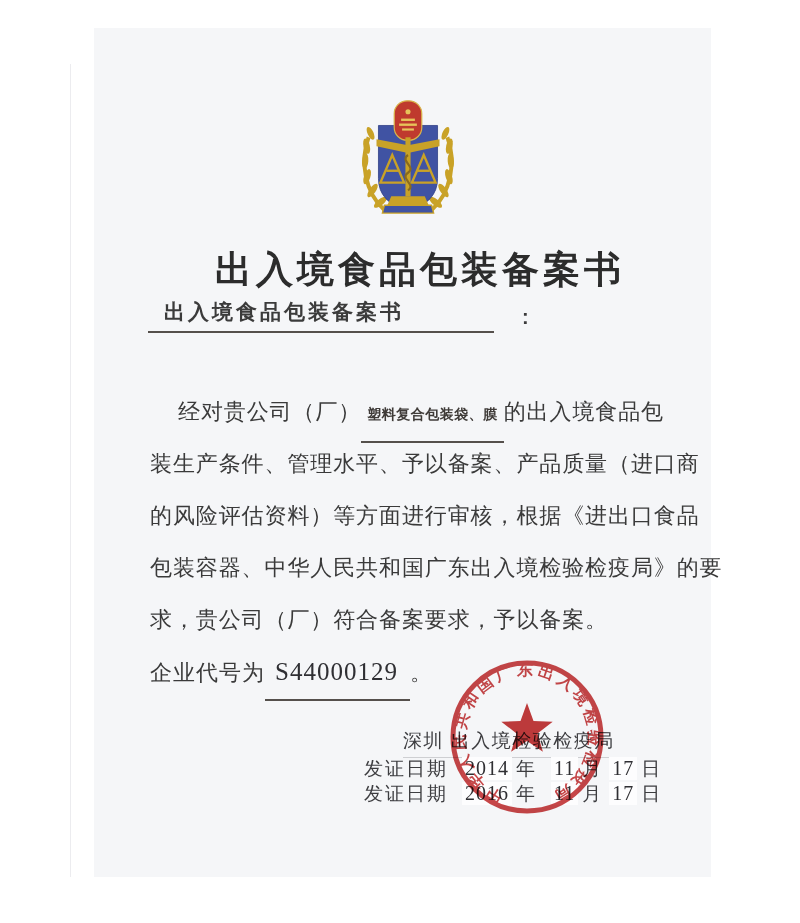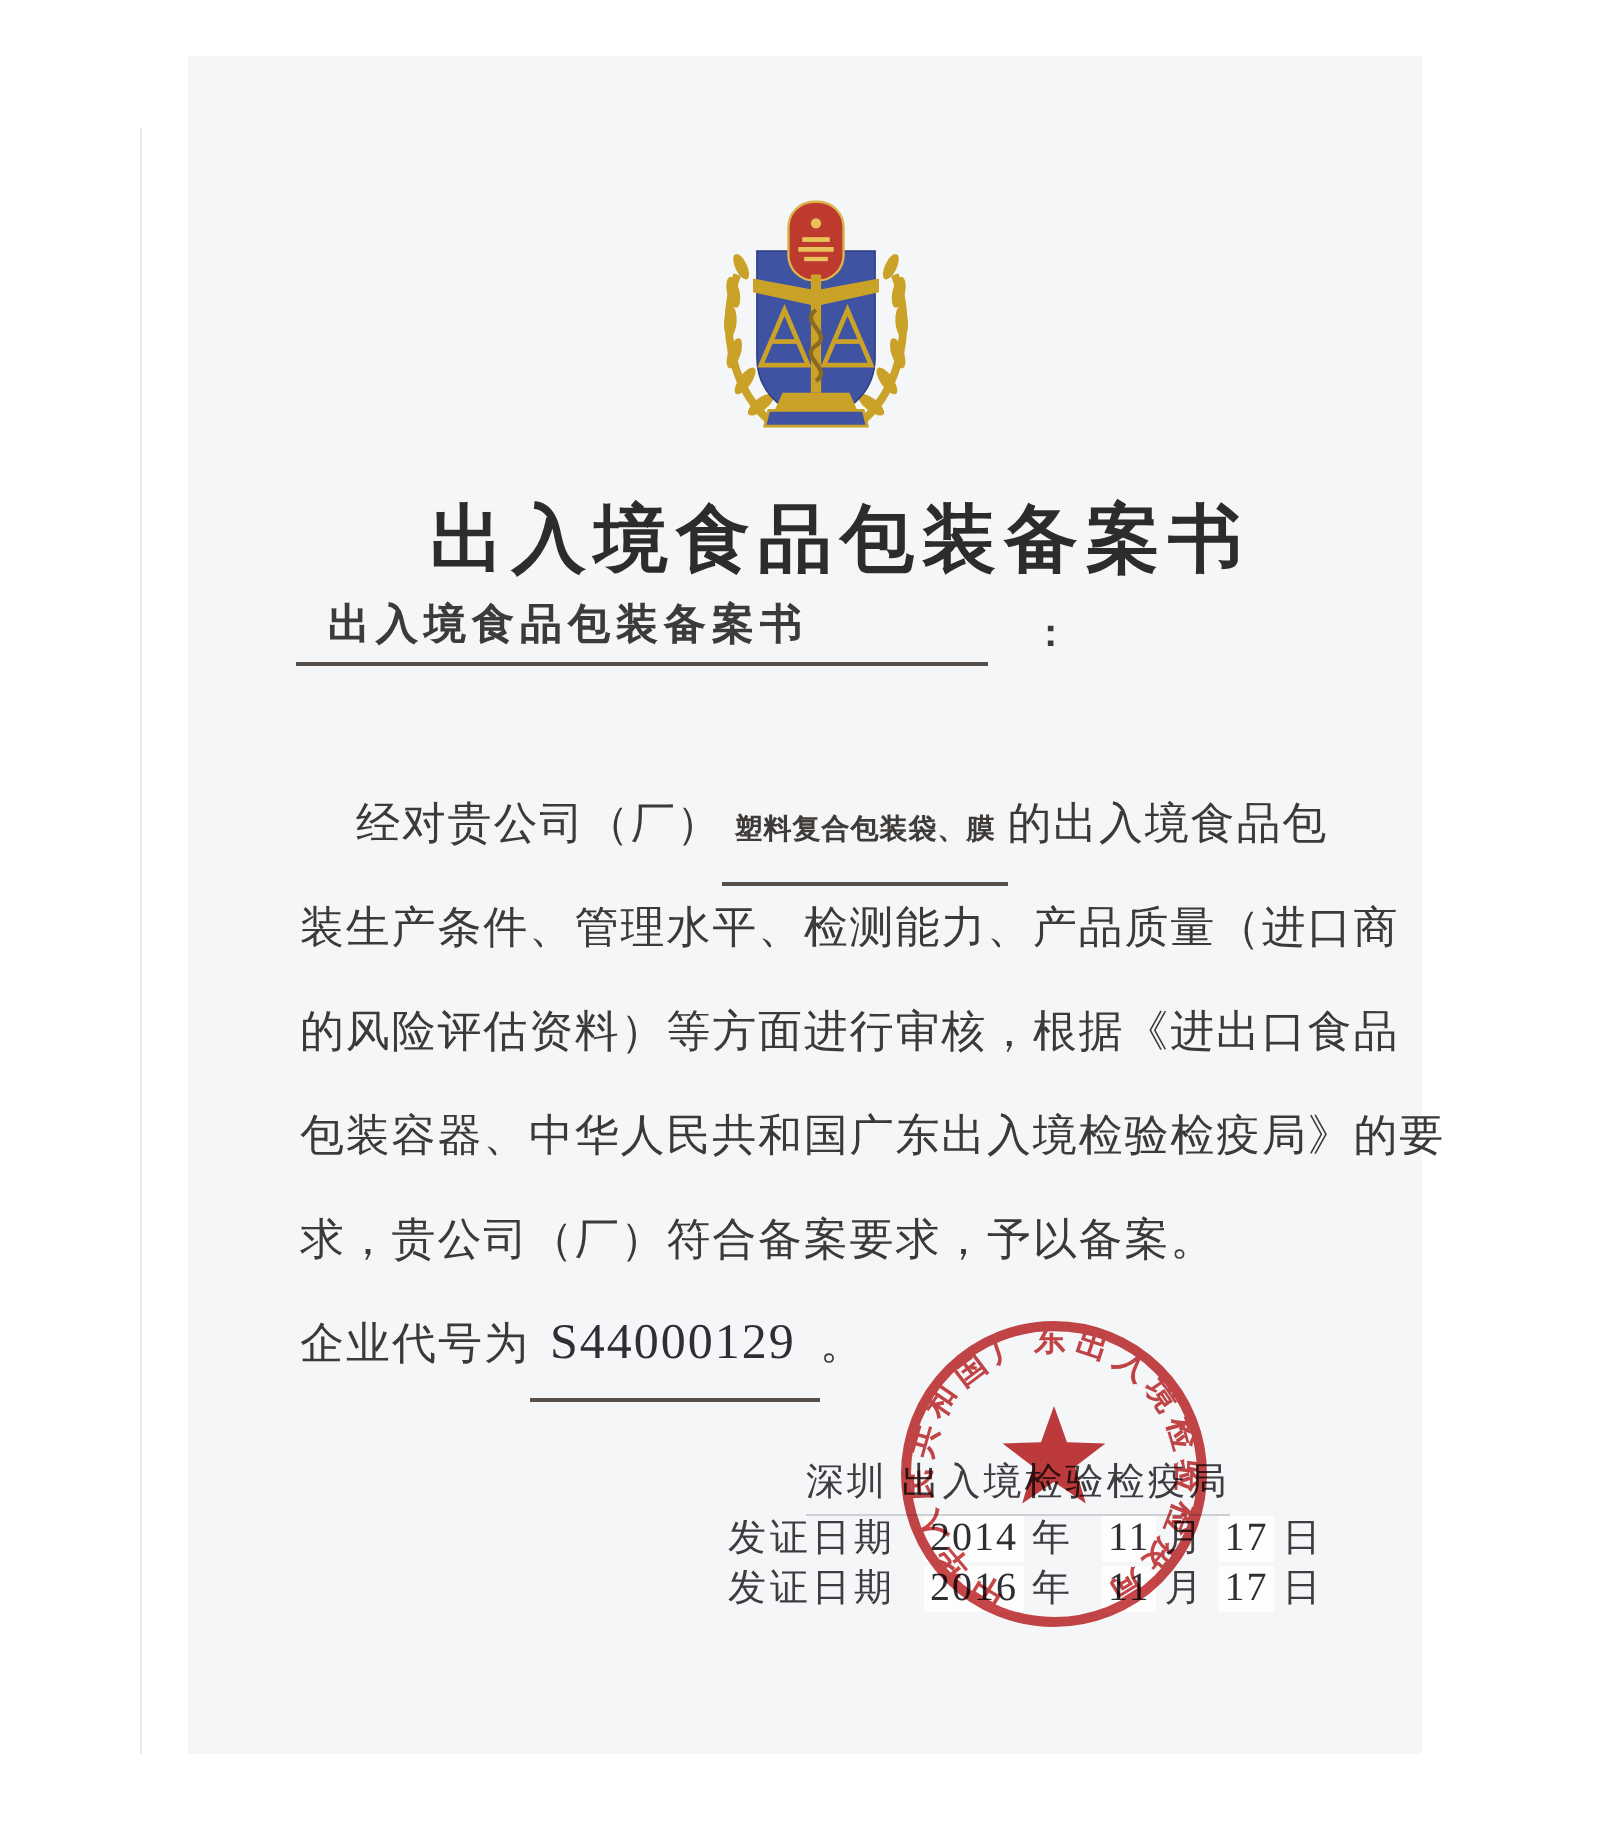--- a/index.html
+++ b/index.html
@@ -110,21 +110,21 @@
     <div class="company-underline">
       <span class="company-name">出入境食品包装备案书</span>
     </div>
     <span class="company-colon">:</span>
   </div>
 
   <div class="body-text">
     <div class="body-line">
       <span class="indent">经对贵公司（厂）</span><span class="blank-fill">塑料复合包装袋、膜</span><span>的出入境食品包</span>
     </div>
-    <div class="body-line">装生产条件、管理水平、检测能力、产品质量（进口商</div>
+    <div class="body-line">装生产条件、管理水平、予以备案、产品质量（进口商</div>
     <div class="body-line">的风险评估资料）等方面进行审核，根据《进出口食品</div>
     <div class="body-line">包装容器、中华人民共和国广东出入境检验检疫局》的要</div>
     <div class="body-line">求，贵公司（厂）符合备案要求，予以备案。</div>
     <div class="code-line">
       <span>企业代号为</span><span class="code-value">S44000129</span><span>。</span>
     </div>
   </div>
 
   <div class="org-line">深圳 出入境检验检疫局</div>
 

